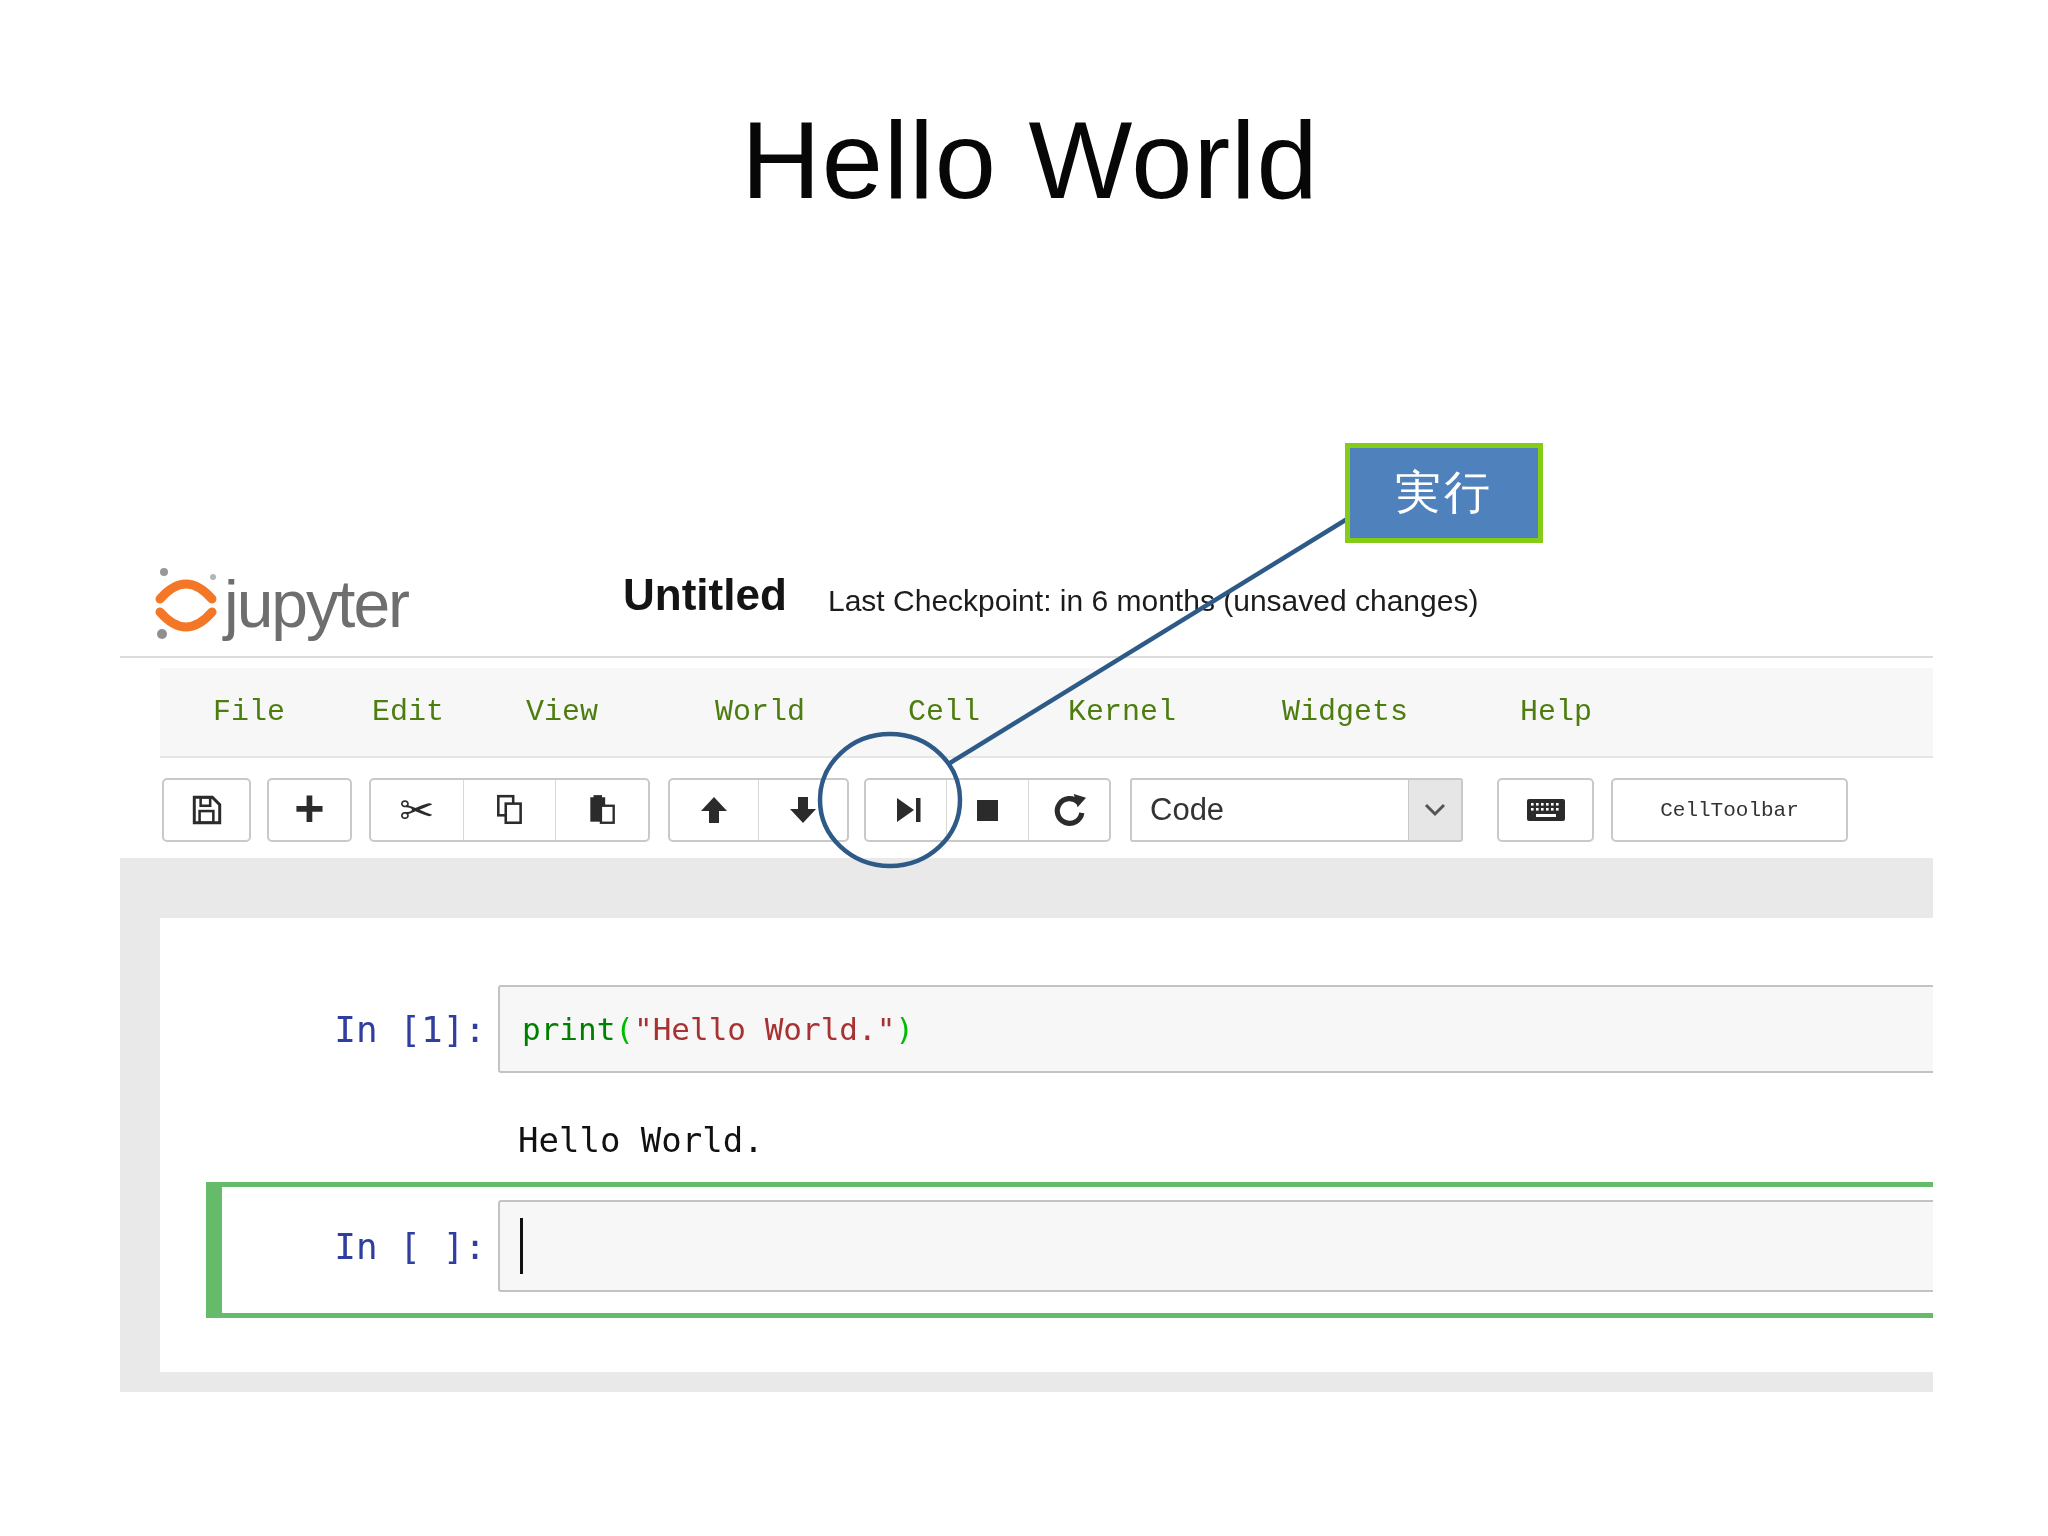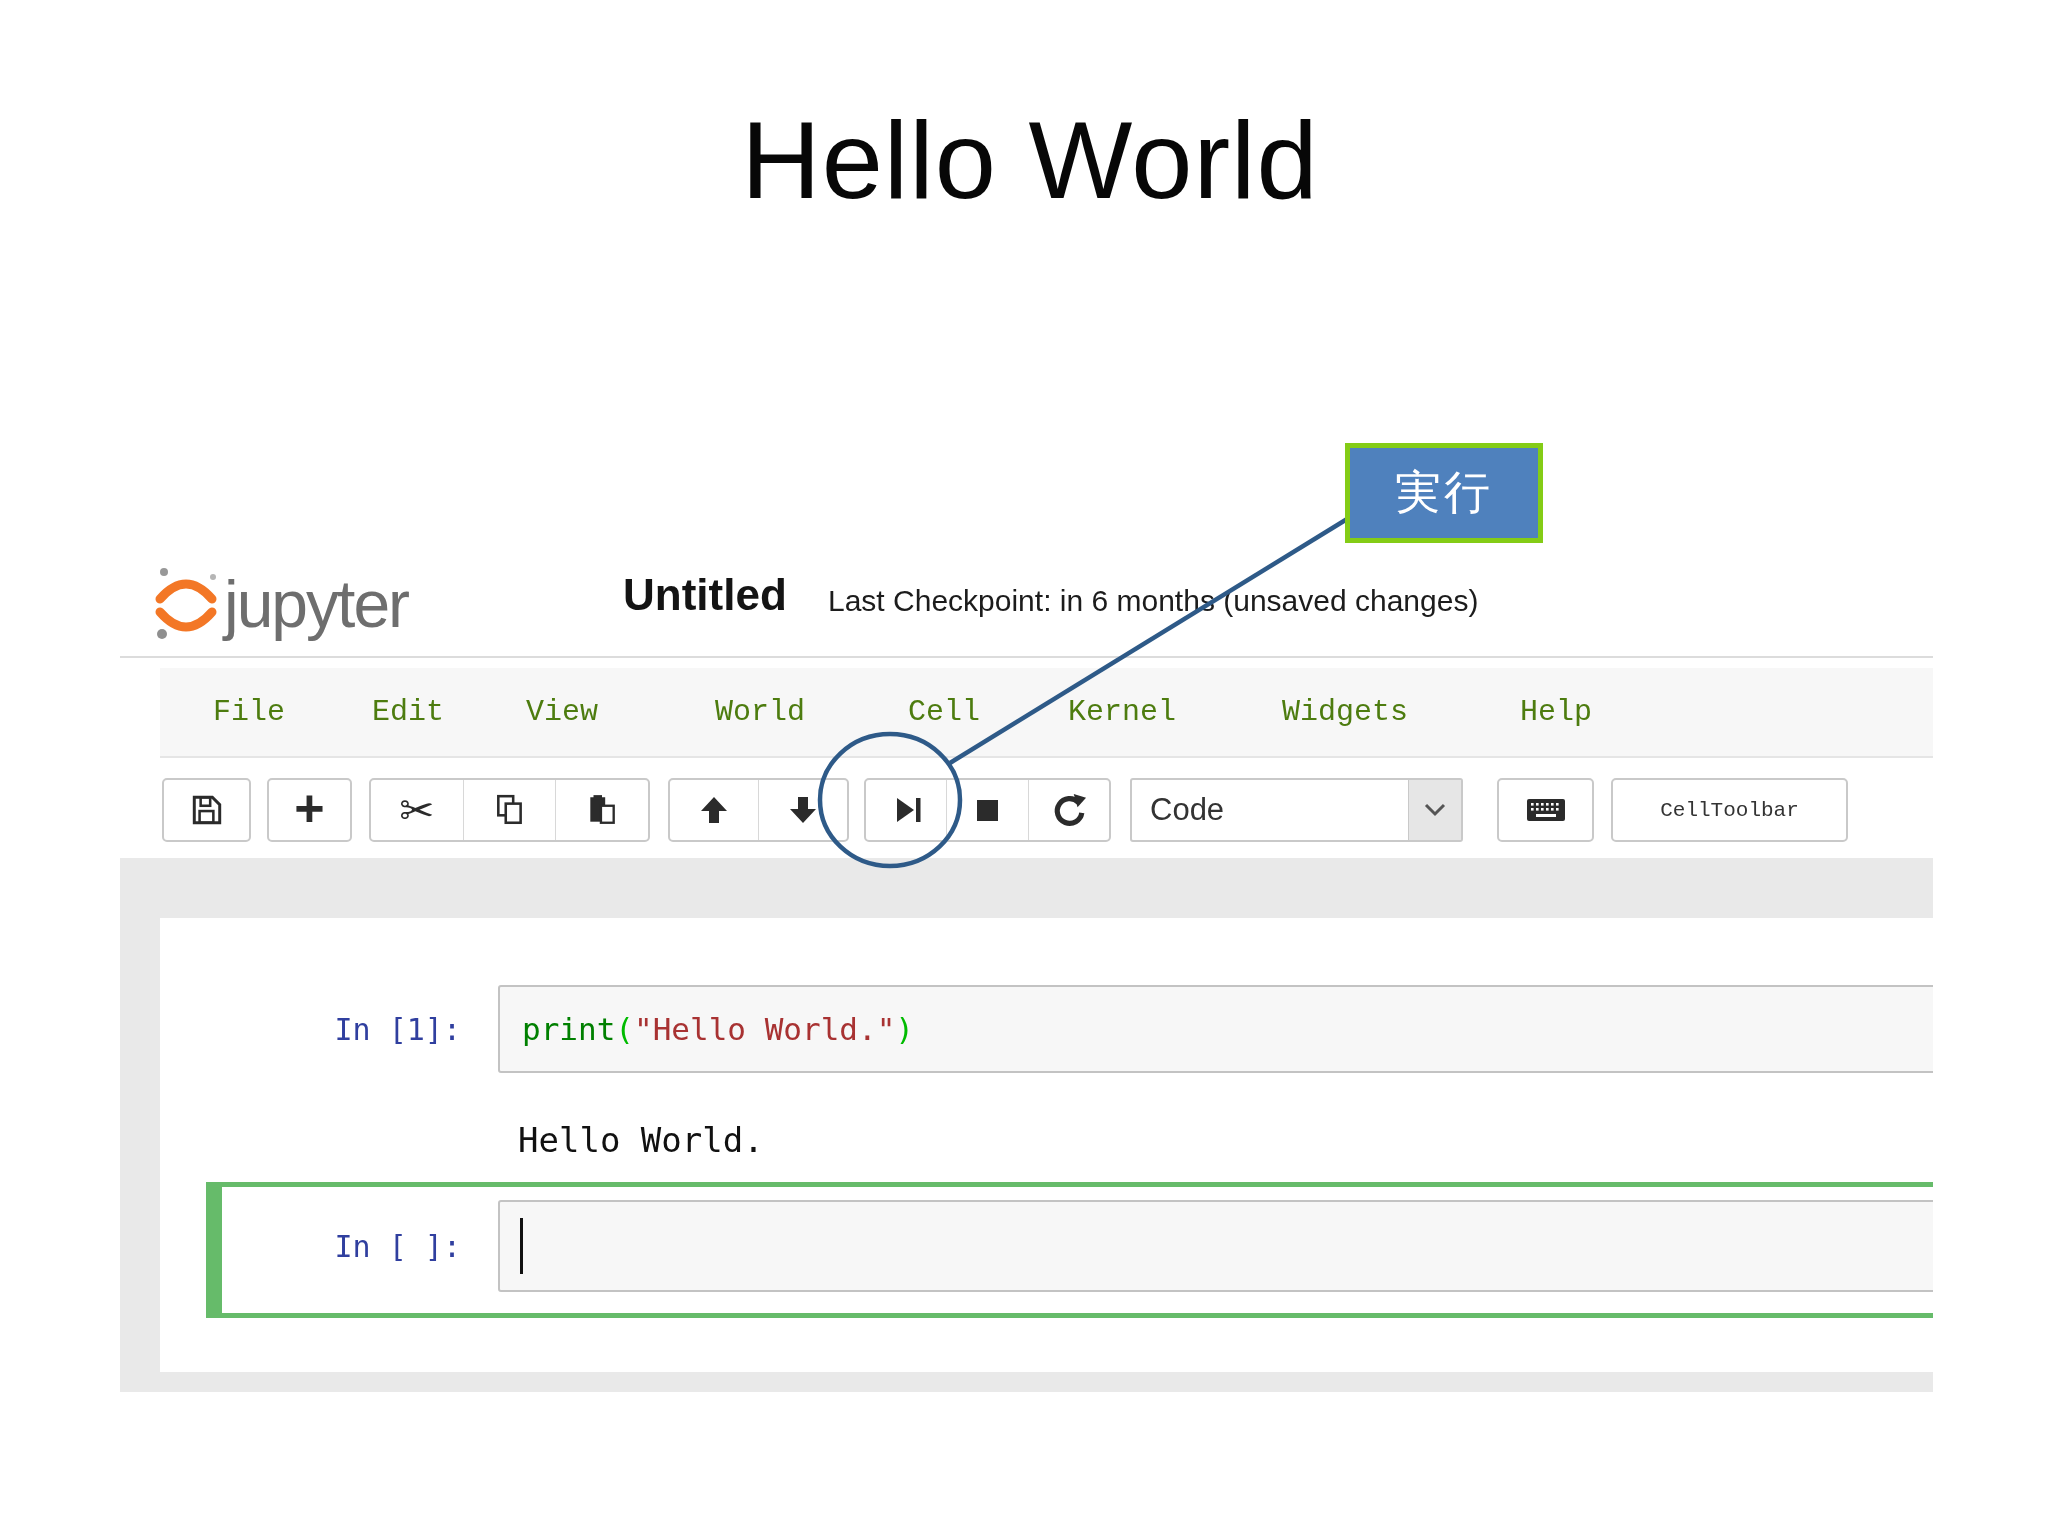--- a/index.html
+++ b/index.html
@@ -46,22 +46,22 @@
   .cell-type-label{position:absolute;left:18px;top:0;line-height:60px;font-size:31px;color:#333;}
   .select-strip{position:absolute;right:0;top:0;width:52px;height:60px;background:#e6e6e6;
     border-left:1px solid #c9c9c9;display:flex;align-items:center;justify-content:center;}
   .celltoolbar-btn{font-size:21px;color:#333;font-family:Liberation Mono, monospace;}
 
   
   .nb-band{position:absolute;left:0;top:318px;width:1950px;height:534px;background:#e9e9e9;}
   .nb-page{position:absolute;left:40px;top:378px;width:1950px;height:454px;background:#fff;}
 
   .prompt{position:absolute;width:238px;display:flex;align-items:center;justify-content:flex-end;
-    padding-right:37px;box-sizing:border-box;
-    font-family:"DejaVu Sans Mono",monospace;font-size:30px;color:#303f9f;}
+    padding-right:12px;box-sizing:border-box;
+    font-family:"DejaVu Sans Mono",monospace;font-size:36px;color:#303f9f;}
   .codebox{position:absolute;left:378px;width:1600px;box-sizing:border-box;
     background:#f7f7f7;border:2px solid #c3c3c3;border-radius:3px;
     display:flex;align-items:center;padding-left:22px;
     font-family:"DejaVu Sans Mono",monospace;font-size:31px;}
   .codebox-1{top:445px;height:88px;}
   .prompt-1{left:140px;top:445px;height:88px;}
   .tok-print{color:#008000;}
   .tok-paren{color:#00bb00;}
   .tok-str{color:#a83232;}
   .cell-output{position:absolute;left:398px;top:580px;height:40px;

